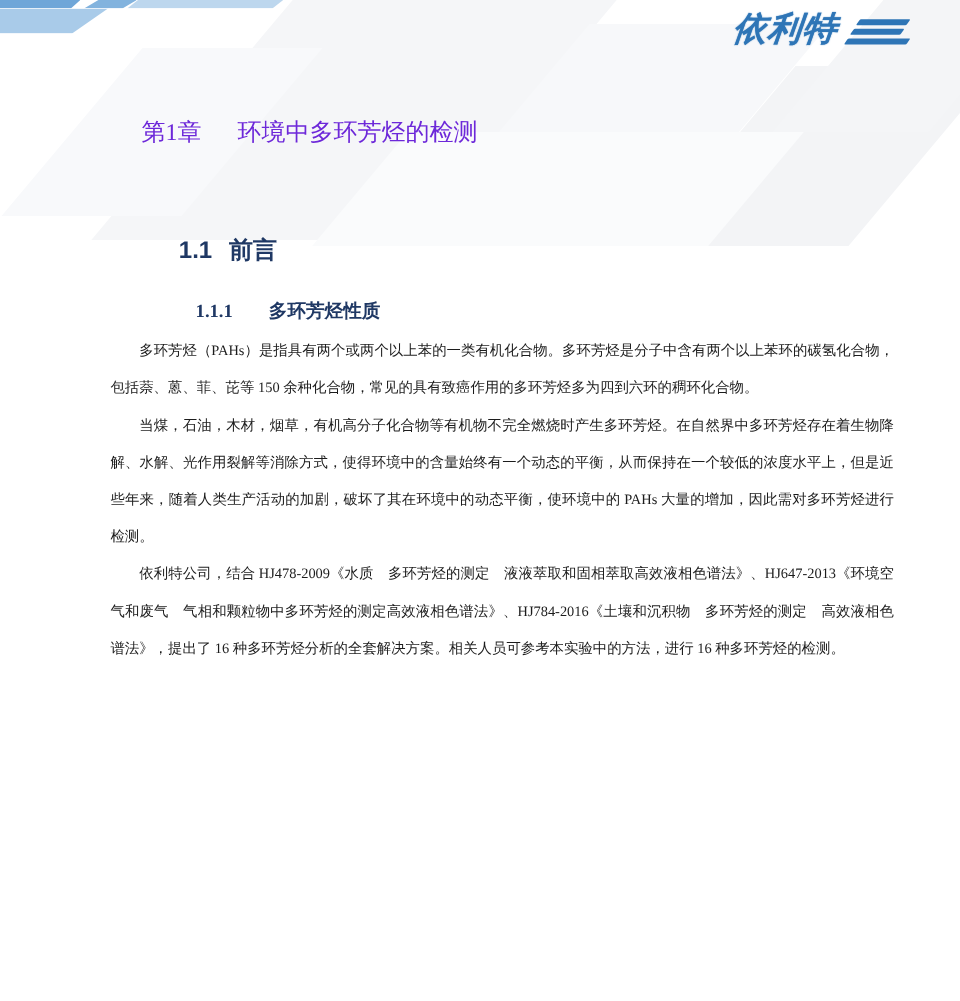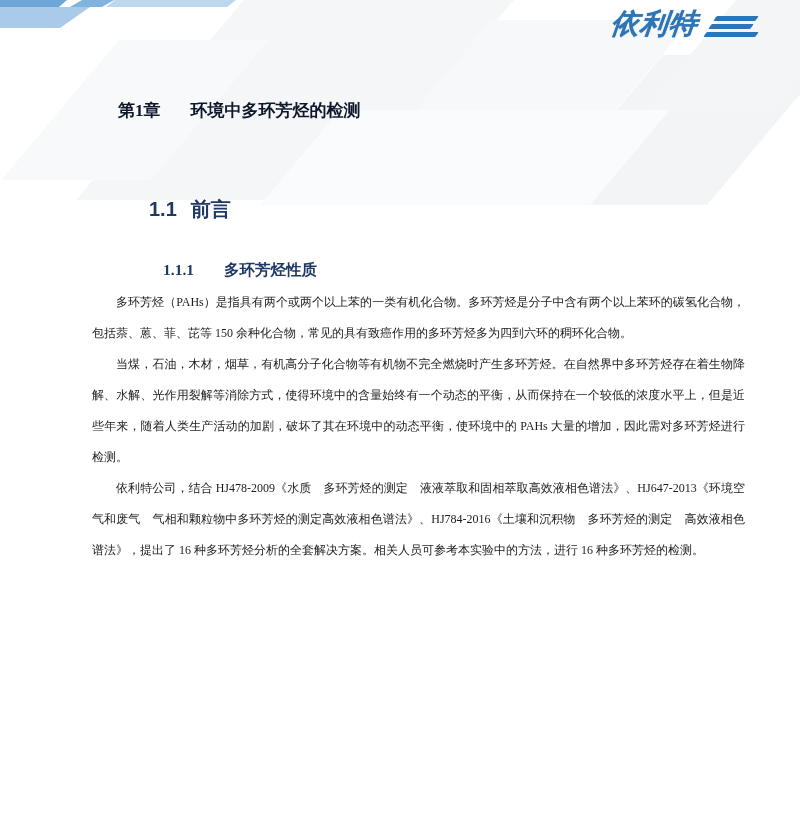--- a/index.html
+++ b/index.html
@@ -45,39 +45,39 @@
   .logo-mark .bar { height: 5px; background: #2e75b6; transform: skewX(-35deg); border-radius: 1px; }
   .logo-mark .bar1 { width: 42px; margin-left: 10px; }
   .logo-mark .bar2 { width: 42px; margin-left: 5px; }
   .logo-mark .bar3 { width: 52px; margin-left: 0; }
 
   
   .content { position: relative; padding: 95px 55px 0 92px; }
 
   .chapter {
     margin-left: 26px;
-    font-size: 17px; line-height: 32px; font-weight: bold;
-    color: #0f172a;
+    font-size: 20px; line-height: 32px; font-weight: normal;
+    color: #6d28d9;
   }
   .chapter .num { margin-right: 30px; }
 
   .section {
     margin: 68px 0 0 57px;
     font-size: 20px; line-height: 28px; font-weight: bold;
     color: #1f3864;
   }
   .section .num { font-family: "Liberation Sans", sans-serif; margin-right: 14px; }
 
   h3.subsection {
     margin-left: 71px;
     font-size: 15.5px; line-height: 31px; font-weight: bold;
     color: #1f3864;
   }
   h3.subsection .num { margin-right: 30px; }
-  .mt31 { margin-top: 31px; }
+  .mt31 { margin-top: 21px; }
   .mt6  { margin-top: 6px; }
 
   p.body-para {
     margin-top: 0;
     font-size: 12px; line-height: 31px;
     text-align: justify; text-justify: inter-ideograph;
     text-indent: 2em;
     color: #1c1c1c;
   }
   p.first-para { margin-top: 2px; }

